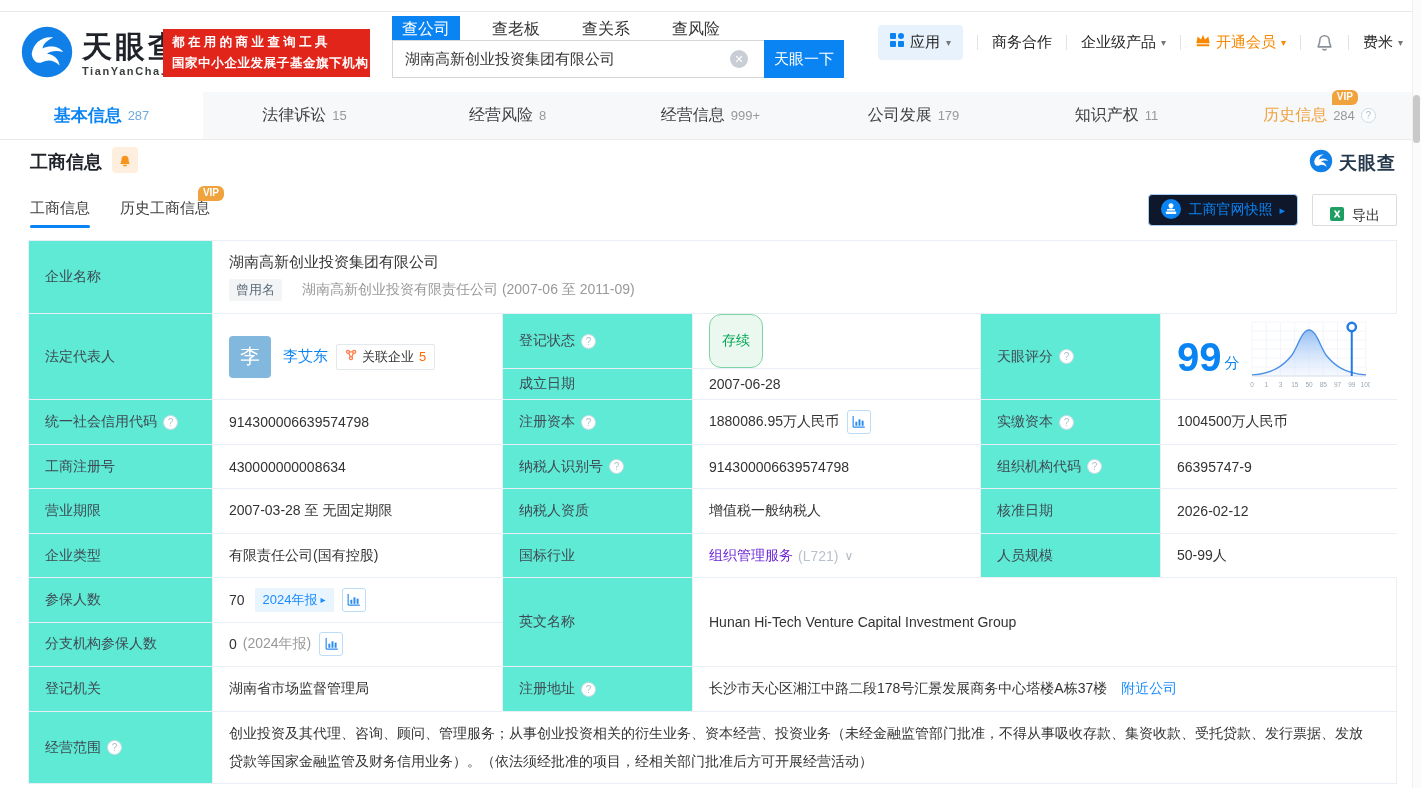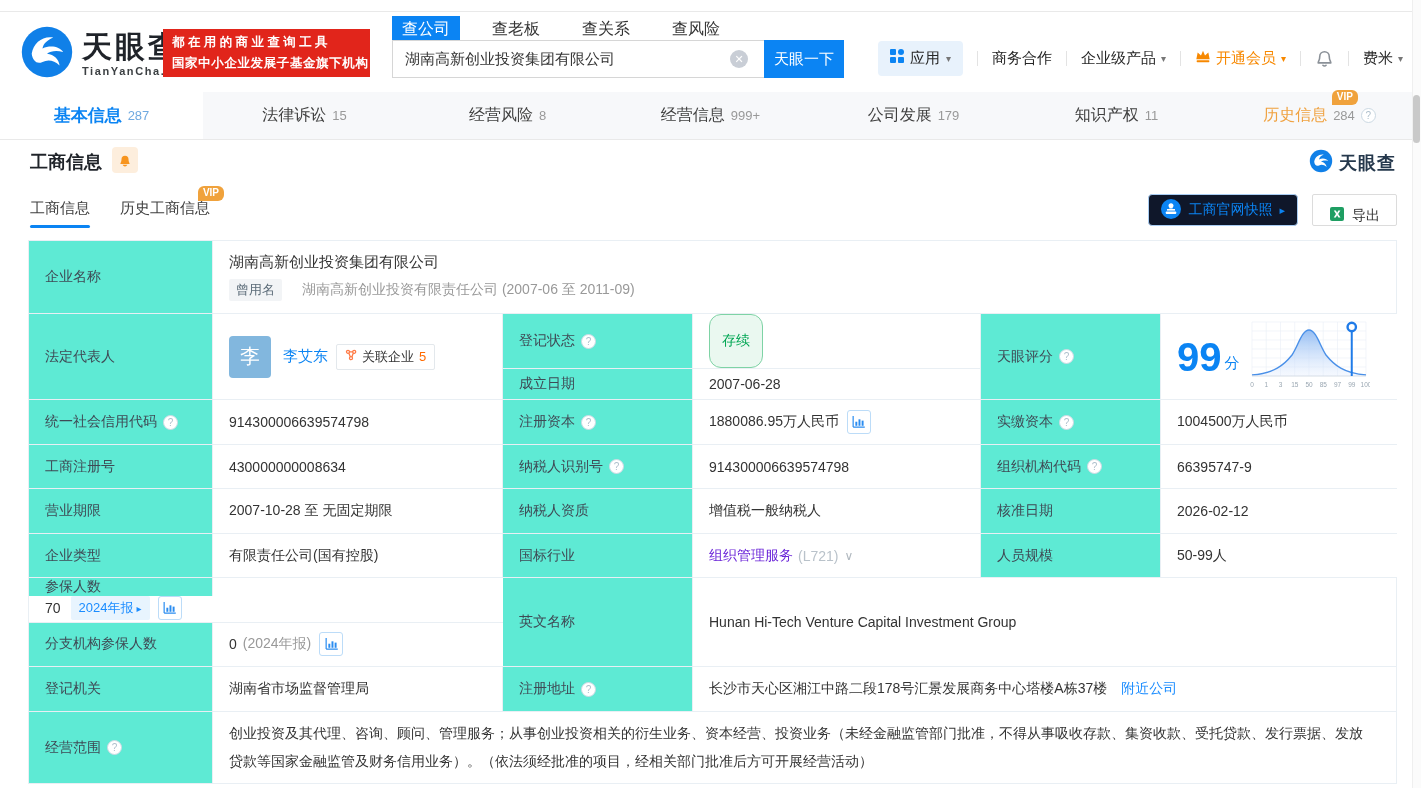--- a/index.html
+++ b/index.html
@@ -16,21 +16,21 @@
   .promo .l2 { font-size:12.5px; font-weight:bold; letter-spacing:0.6px; margin-top:4px; white-space:nowrap; }
 
   .search-tabs { position:absolute; left:392px; top:4px; display:flex; align-items:center; gap:22px; }
   .stab { font-size:16px; color:#333; padding:3px 10px; cursor:pointer; }
   .stab.active { background:#0b84f3; color:#fff; }
   .search-row { position:absolute; left:392px; top:28px; display:flex; }
   .search-input { width:372px; height:38px; border:1px solid #d6d6d6; border-right:none; padding:0 36px 0 12px; font-size:15px; color:#333; outline:none; font-family:inherit; }
   .clear-btn { position:absolute; left:338px; top:10px; width:18px; height:18px; border-radius:50%; background:#c9ced6; color:#fff; font-size:11px; display:flex; align-items:center; justify-content:center; cursor:pointer; }
   .search-btn { width:80px; height:38px; background:#0b84f3; color:#fff; border:none; font-size:15px; cursor:pointer; font-family:inherit; }
 
-  .topmenu { position:absolute; right:18px; top:26px; height:40px; display:flex; align-items:center; gap:14px;padding-left:20px; }
+  .topmenu { position:absolute; right:18px; top:10px; height:40px; display:flex; align-items:center; gap:14px;padding-left:20px; }
   .apps-box { display:flex; align-items:center; gap:6px; background:#e8f2fc; border-radius:4px; padding:8px 12px; cursor:pointer; }
   .menu-item { font-size:15px; color:#262626; cursor:pointer; display:flex; align-items:center; gap:5px; white-space:nowrap; }
   .menu-item.vip-member { color:#f78800; }
   .caret { font-size:10px; color:#777; }
   .caret.orange { color:#f78800; }
   .vsep { width:1px; height:15px; background:#e3e3e3; }
 
   
   .tabbar { position:absolute; top:92px; left:0; width:1421px; height:48px; background:#f7f8fa; border-bottom:1px solid #e9e9e9; display:flex; }
   .main-tab { flex:1; display:flex; align-items:center; justify-content:center; gap:6px; font-size:16px; color:#404040; cursor:pointer; position:relative; }
@@ -100,21 +100,21 @@
   .report-tag .arr { font-size:10px; }
   .gray-note { color:#999; margin-left:6px; }
   .industry-val { color:#6d28d9; }
   .industry-code { color:#b9c2ca; margin-left:5px; }
   .chev { color:#b0b8bf; font-size:12px; margin-left:6px; cursor:pointer; }
   .near-link { color:#1a8cff; margin-left:14px; cursor:pointer; white-space:nowrap; }
   .scope-text { line-height:1.95; padding:12px 26px 12px 0; color:#333; }
 
   .gh-left { width:474px; min-width:474px; display:flex; flex-direction:column; }
   .gh-left .subrow { display:flex; flex:1; }
-  .gh-left .subrow:first-child { border-bottom:1px solid #e9eff4;flex-direction:column; }
+  .gh-left .subrow:first-child { border-bottom:1px solid #e9eff4; }
 
   
   .scrollbar { position:absolute; right:0; top:0; width:9px; height:788px; background:#fbfbfb; border-left:1px solid #efefef; }
   .scroll-thumb { position:absolute; right:1px; top:95px; width:7px; height:48px; background:#c9c9c9; border-radius:4px; }
 </style>
 </head>
 <body>
 
 <div class="page">
 
@@ -421,21 +421,21 @@
       <div class="td w236">
           <span>66395747-9</span>
         </div>
     </div>
 
     <div class="tr h45">
       <div class="th w184">
           <span>营业期限</span>
         </div>
       <div class="td w290">
-          <span>2007-10-28 至 无固定期限</span>
+          <span>2007-03-28 至 无固定期限</span>
         </div>
       <div class="th w190">
           <span>纳税人资质</span>
         </div>
       <div class="td w288">
           <span>增值税一般纳税人</span>
         </div>
       <div class="th w180">
           <span>核准日期</span>
         </div>

